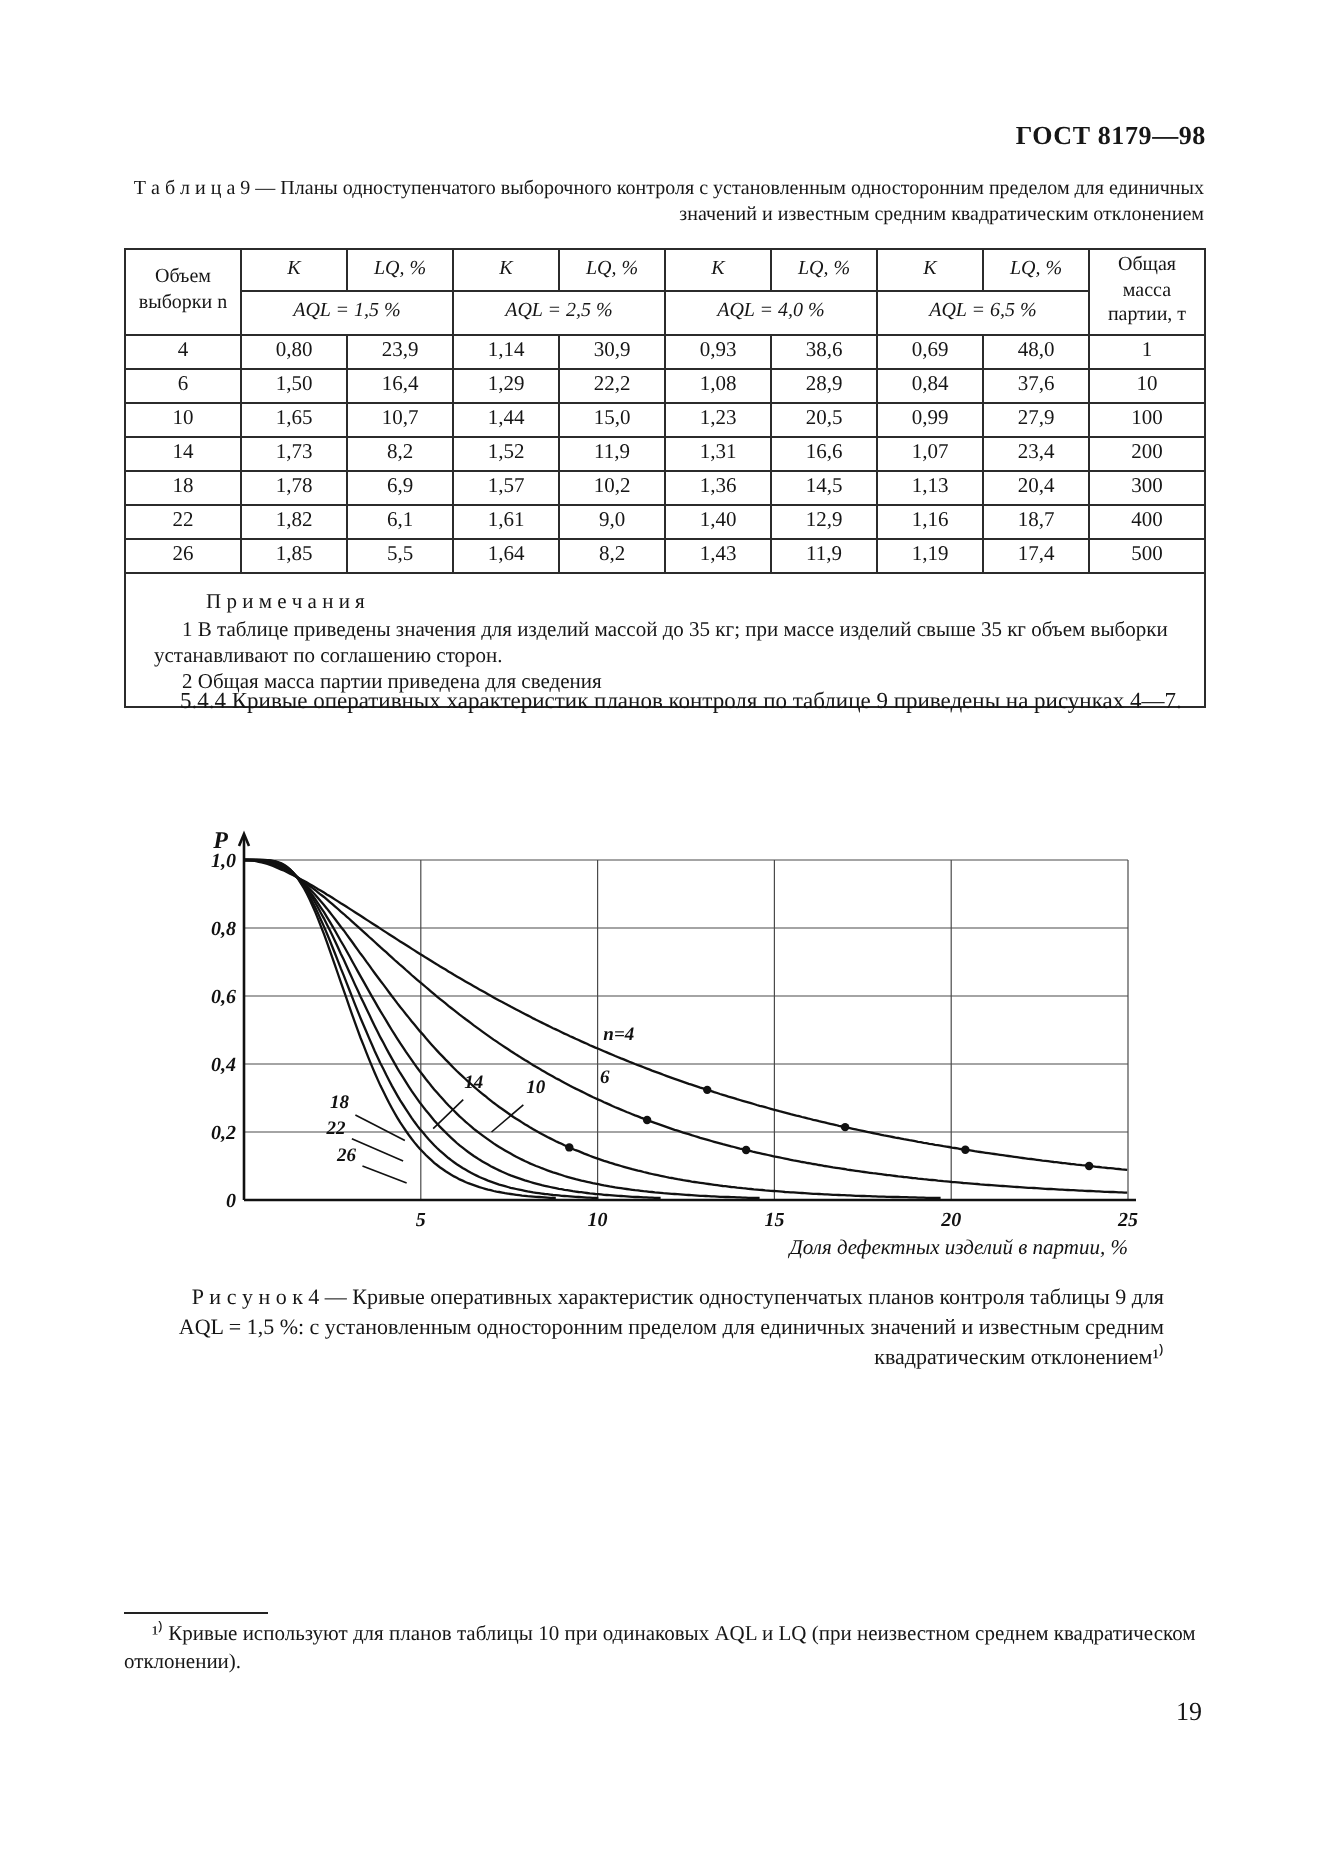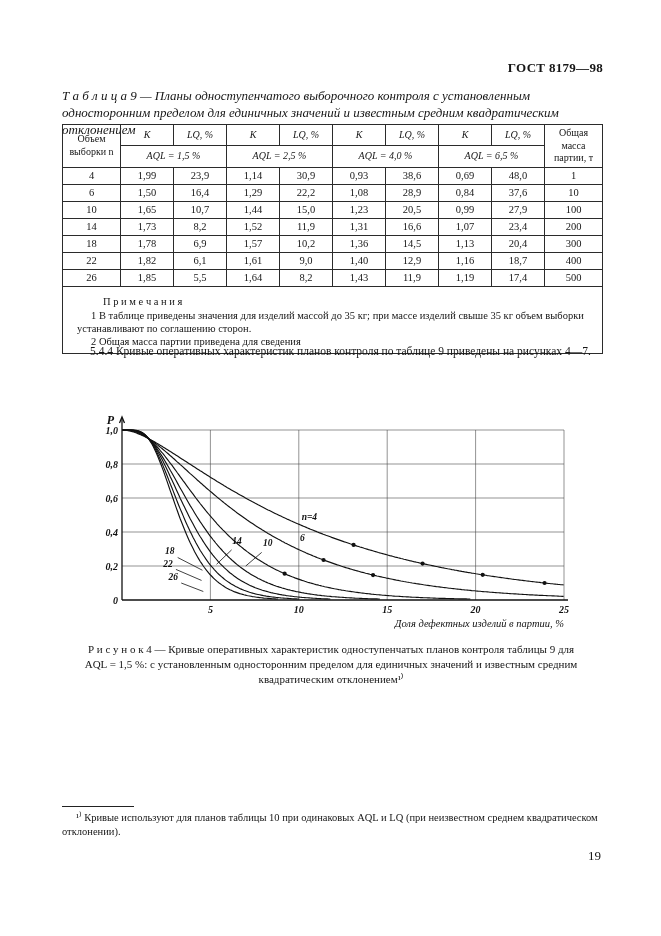--- a/index.html
+++ b/index.html
@@ -12,21 +12,21 @@
   }
   .page { position: relative; width: 661px; height: 820px; }
 
   .doc-header {
     position: absolute; top: 60px; right: 58px;
     font-weight: bold; font-size: 13px; letter-spacing: 0.3px;
   }
 
   .table-caption {
     position: absolute; top: 88px; left: 62px; width: 540px;
-    font-size: 13px; line-height: 1.3; text-align: left; font-style: italic;
+    font-size: 10px; line-height: 1.3; text-align: right;
   }
 
   table.t9 {
     position: absolute; top: 124px; left: 62px; width: 540px;
     border-collapse: collapse; table-layout: fixed;
     font-size: 10.5px;
   }
   table.t9 th, table.t9 td {
     border: 1px solid #2b2b2b;
     text-align: center; vertical-align: middle;
@@ -52,21 +52,21 @@
   svg .dot    { fill: #111; }
   svg .leader { stroke: #111; stroke-width: 0.8; }
   svg text    { fill: #111; font-family: "Liberation Serif", serif; }
   svg .tick   { font-size: 10px; font-style: italic; font-weight: bold; }
   svg .clabel { font-size: 9.5px; font-style: italic; font-weight: bold; }
   svg .ylab   { font-size: 12px; font-style: italic; font-weight: bold; }
   svg .xlab   { font-size: 10.5px; font-style: italic; }
 
   .figcaption {
     position: absolute; top: 642px; left: 80px; width: 502px;
-    font-size: 11px; line-height: 1.35; text-align: center; font-family: Liberation Serif, serif;
+    font-size: 11px; line-height: 1.35; text-align: right; font-family: Liberation Serif, serif;
   }
 
   .footnote { position: absolute; top: 806px; left: 62px; width: 545px; }
   .footnote-rule { width: 72px; border-top: 1px solid #222; margin-bottom: 4px; }
   .footnote-text { font-size: 10.5px; line-height: 1.3; text-indent: 14px; }
 
   .page-number { position: absolute; top: 848px; right: 60px; font-size: 13px; }
 </style>
 </head>
 <body>
@@ -108,21 +108,21 @@
       <tr>
         <th colspan="2" class="ital">AQL = 1,5 %</th>
         <th colspan="2" class="ital">AQL = 2,5 %</th>
         <th colspan="2" class="ital">AQL = 4,0 %</th>
         <th colspan="2" class="ital">AQL = 6,5 %</th>
       </tr>
     </thead>
     <tbody>
         <tr>
           <td>4</td>
-          <td>1,99</td>
+          <td>0,80</td>
           <td>23,9</td>
           <td>1,14</td>
           <td>30,9</td>
           <td>0,93</td>
           <td>38,6</td>
           <td>0,69</td>
           <td>48,0</td>
           <td>1</td>
         </tr>
         <tr>

